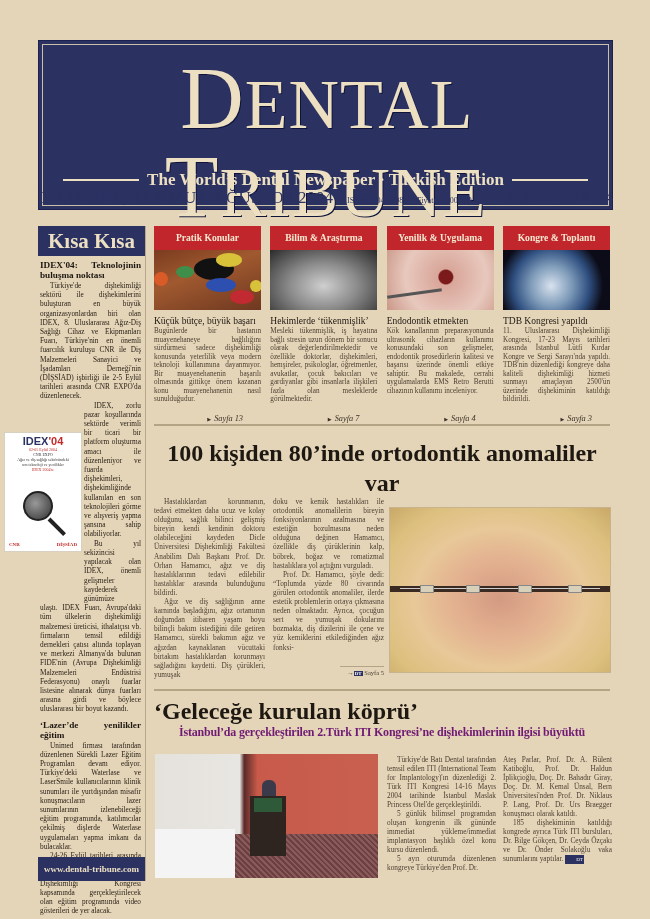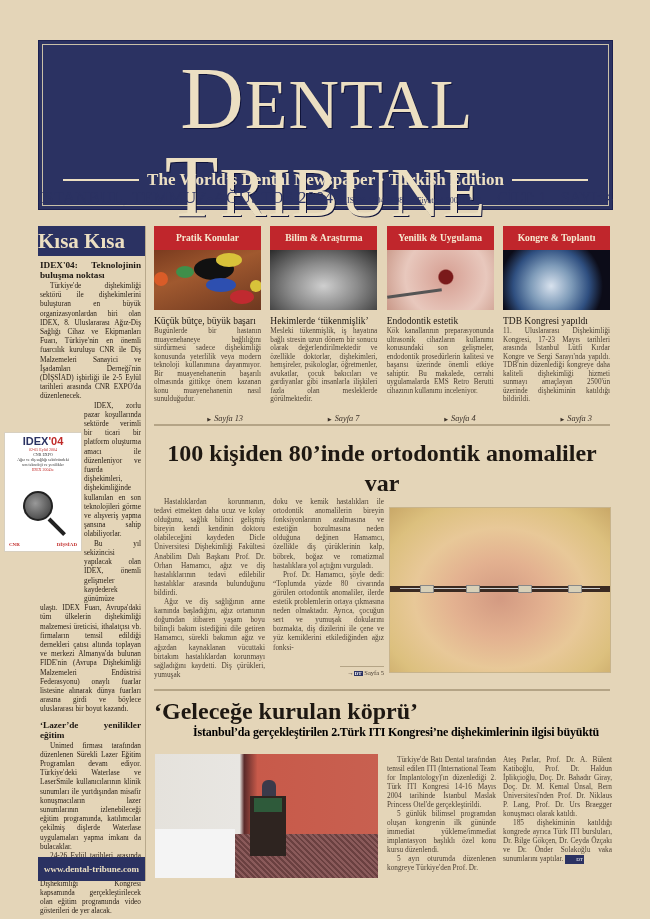--- a/index.html
+++ b/index.html
@@ -16,21 +16,21 @@
   .masthead-sub span.txt { font-family: "Liberation Serif", serif; font-weight: bold; font-size: 17px; white-space: nowrap; }
 
   
   .dateline { position: absolute; left: 38px; top: 188px; width: 575px; display: flex; align-items: baseline; justify-content: space-between; color: #2b3262; }
   .dateline .city { font-size: 17px; letter-spacing: 0.3px; }
   .dateline .small { font-size: 8px; }
   .dateline .vol { font-size: 16px; }
 
   
   .sidebar { position: absolute; left: 38px; top: 226px; width: 108px; height: 655px; border-right: 1px solid #b8a98c; }
-  .sidebar-header { height: 30px; background: #2b3262; color: #ecdfc2; font-weight: bold; font-size: 21px; text-align: left; line-height: 30px; }
+  .sidebar-header { height: 30px; background: #2b3262; color: #ecdfc2; font-weight: bold; font-size: 21px; text-align: center; line-height: 30px; }
   .sidebar-body { padding: 4px 4px 0 2px; font-size: 7.3px; line-height: 9.2px; text-align: justify; }
   .sidebar-body h3 { font-size: 9.2px; line-height: 10px; font-weight: bold; margin-bottom: 1px; color: #1e1812; }
   .sidebar-body p { text-indent: 10px; }
   .sidebar-body .narrow { margin-left: 44px; }
   .sidebar-body h3.second { margin-top: 6px; }
   .sidebar-footer { position: absolute; left: 0; right: 0; bottom: 0; height: 24px; background: #2b3262; color: #ecdfc2; font-weight: bold; font-size: 9px; text-align: center; line-height: 24px; }
 
   .idex-ad { position: absolute; left: 4px; top: 432px; width: 78px; height: 120px; background: #ffffff; border: 1px solid #d8d0c0; }
   .idex-ad .logo { font-family: "Liberation Sans", sans-serif; font-weight: bold; font-size: 11px; color: #2b3262; text-align: center; margin-top: 2px; }
   .idex-ad .logo .yr { color: #c02a28; }
@@ -66,21 +66,21 @@
   .story-col p.noind { text-indent: 0; }
   .cont { position: absolute; left: 340px; top: 666px; width: 44px; border-top: 1px solid #b4a486; padding-top: 2px; font-size: 6.5px; text-align: right; color: #4a3e32; }
   .cont .dt { display: inline-block; background: #2b3262; color: #fff; font-size: 5px; padding: 0 1px; font-weight: bold; }
   .braces-img { position: absolute; left: 389px; top: 507px; width: 222px; height: 166px; border: 1px solid #c8b48c; background: radial-gradient(ellipse at 50% 55%, #d39a82 0%, #e3b190 30%, #e8c898 55%, #dcc07e 80%, #c9a868 100%); overflow: hidden; }
   .braces-img .gap { position: absolute; left: 0; right: 0; top: 78px; height: 6px; background: #3a2a22; }
   .braces-img .wire { position: absolute; left: 10px; right: 10px; top: 80px; height: 1px; background: #ccc; }
   .braces-img .br { position: absolute; top: 77px; width: 14px; height: 8px; background: #d8d0b8; border: 1px solid #888; }
 
   
   .headline2 { position: absolute; left: 154px; width: 456px; top: 697px; text-align: left; font-weight: bold; font-size: 24px; line-height: 28px; color: #1e1812; }
-  .subhead2 { position: absolute; left: 168px; width: 456px; top: 725px; text-align: center; font-size: 12px; font-weight: bold; color: #000000; letter-spacing: -0.2px; }
+  .subhead2 { position: absolute; left: 154px; width: 456px; top: 725px; text-align: center; font-size: 12px; font-weight: bold; color: #701a75; letter-spacing: -0.2px; }
   .conf-img { position: absolute; left: 155px; top: 754px; width: 223px; height: 124px; background: linear-gradient(90deg, #e5e2dc 0%, #e8e6e2 38%, #5a2a2a 40%, #c85a4a 46%, #c86050 100%); overflow: hidden; }
   .conf-img .floor { position: absolute; left: 70px; right: 0; top: 80px; bottom: 0; background: repeating-linear-gradient(45deg, #6a4040 0 2px, #8a5a5a 2px 4px); }
   .conf-img .table { position: absolute; left: 0; top: 75px; width: 80px; height: 49px; background: #f4f4f4; }
   .conf-img .podium { position: absolute; left: 95px; top: 42px; width: 36px; height: 60px; background: #2e2420; }
   .conf-img .podium .lg { position: absolute; left: 4px; top: 2px; width: 28px; height: 14px; background: #2e5a3a; }
   .conf-img .person { position: absolute; left: 107px; top: 26px; width: 14px; height: 18px; background: #3a3a4a; border-radius: 6px 6px 0 0; }
   .story2-cols { position: absolute; left: 387px; top: 755px; width: 225px; display: flex; justify-content: space-between; }
   .story2-col { width: 109px; font-size: 7.3px; line-height: 9px; text-align: justify; color: #4a3e32; }
   .story2-col p { text-indent: 10px; }
   .story2-col p.noind { text-indent: 0; }
@@ -161,21 +161,21 @@
     <div class="card-img img-face"></div>
     <div class="card-title">Hekimlerde ‘tükenmişlik’</div>
     <div class="card-body">Mesleki tükenmişlik, iş hayatına bağlı stresin uzun dönem bir sonucu olarak değerlendirilmektedir ve özellikle doktorlar, dişhekimleri, hemşireler, psikologlar, öğretmenler, avukatlar, çocuk bakıcıları ve gardiyanlar gibi insanlarla ilişkileri fazla olan mesleklerde görülmektedir.</div>
     <div class="card-page"><span class="arrow">▶</span><span>Sayfa 7</span></div>
   </div>
   <div class="card">
     <div class="card-tab">Yenilik &amp; Uygulama</div>
     <div class="card-img img-endo">
       <div style="position:absolute;left:0;top:42px;width:55px;height:3px;background:#555;transform:rotate(-8deg);"></div>
     </div>
-    <div class="card-title">Endodontik estetik</div>
+    <div class="card-title">Endodontik etmekten</div>
     <div class="card-body">Kök kanallarının preparasyonunda ultrasonik cihazların kullanımı konusundaki son gelişmeler, endodontik prosedürlerin kalitesi ve başarısı üzerinde önemli etkiye sahiptir. Bu makalede, cerrahi uygulamalarda EMS Retro Berutti cihazının kullanımı inceleniyor.</div>
     <div class="card-page"><span class="arrow">▶</span><span>Sayfa 4</span></div>
   </div>
   <div class="card">
     <div class="card-tab">Kongre &amp; Toplantı</div>
     <div class="card-img img-earth"></div>
     <div class="card-title">TDB Kongresi yapıldı</div>
     <div class="card-body">11. Uluslararası Dişhekimliği Kongresi, 17-23 Mayıs tarihleri arasında İstanbul Lütfi Kırdar Kongre ve Sergi Sarayı'nda yapıldı. TDB'nin düzenlediği kongreye daha kaliteli dişhekimliği hizmeti sunmayı amaçlayan 2500'ün üzerinde dişhekiminin katıldığı bildirildi.</div>
     <div class="card-page"><span class="arrow">▶</span><span>Sayfa 3</span></div>
   </div>

